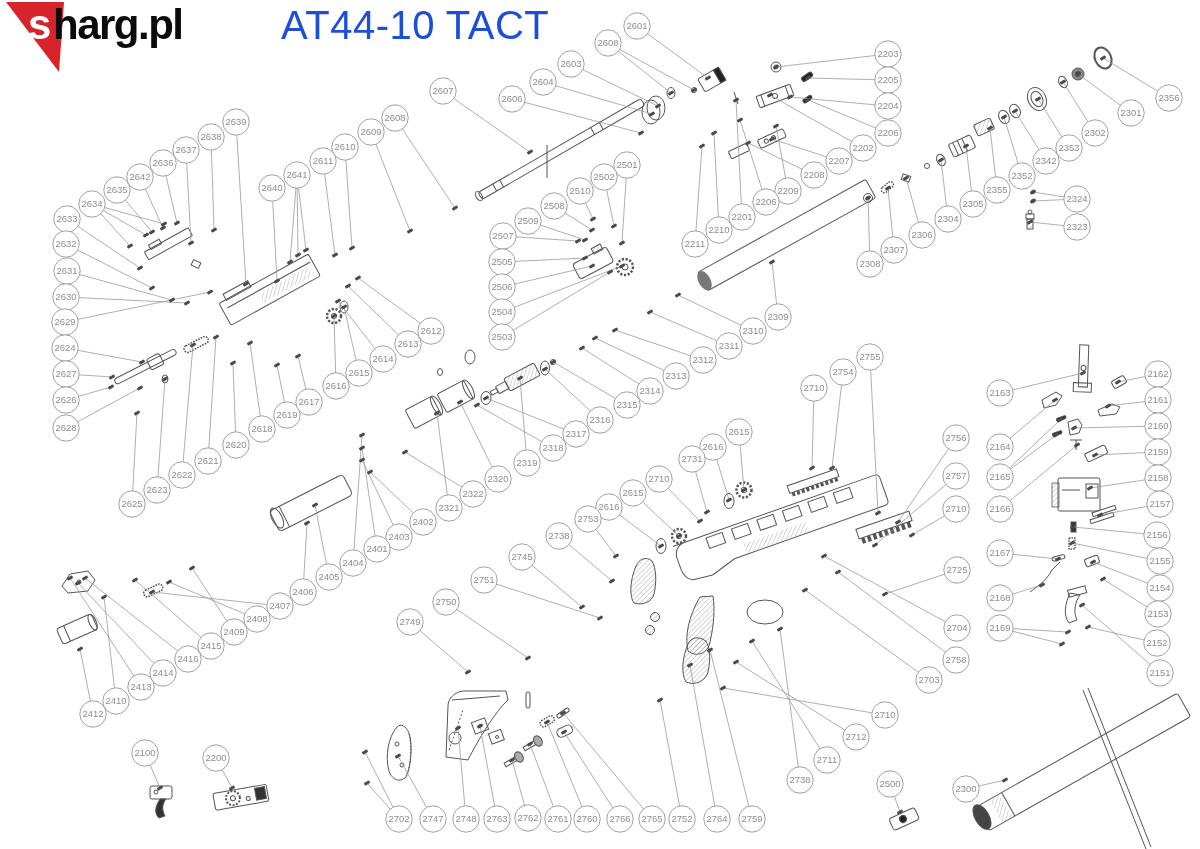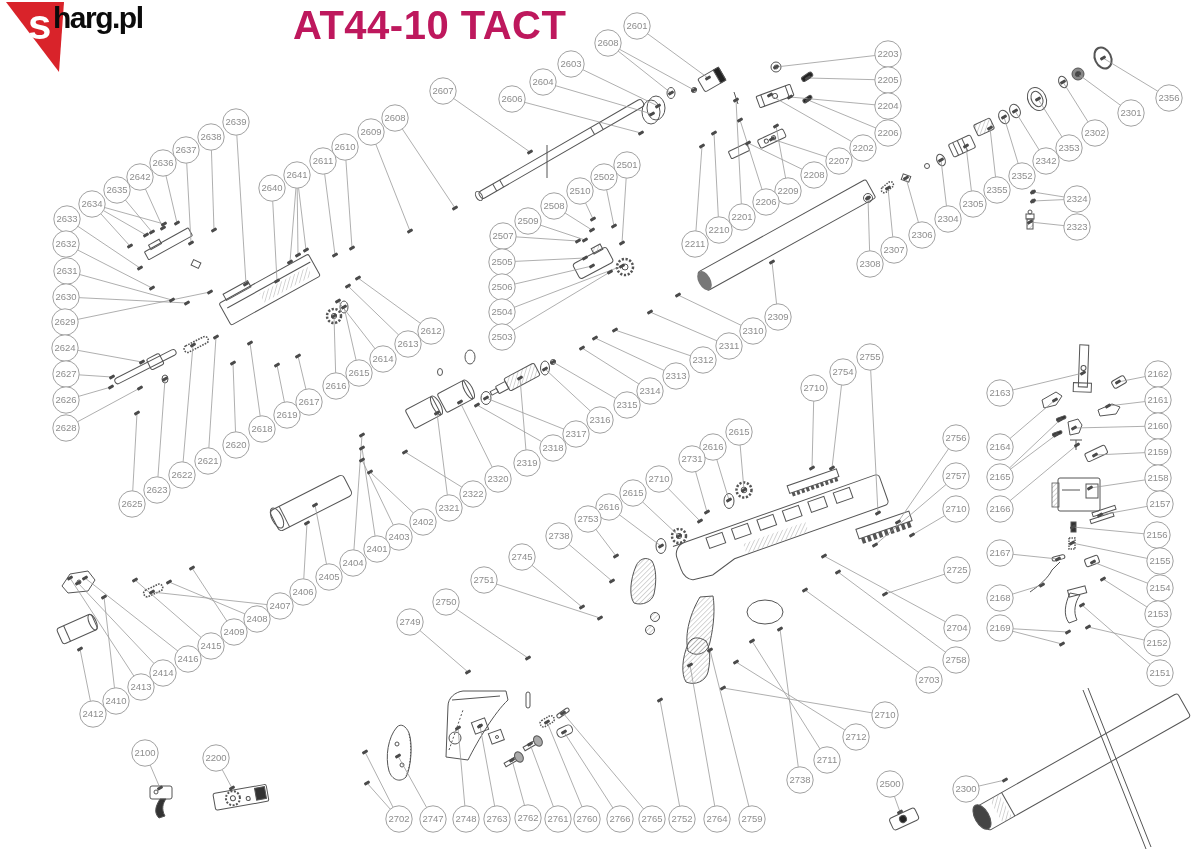--- a/index.html
+++ b/index.html
@@ -4,24 +4,24 @@
 <style>
   html,body{margin:0;padding:0;background:#fff;}
   body{width:1200px;height:849px;position:relative;overflow:hidden;
        font-family:"Liberation Sans",sans-serif;}
   #stage{position:absolute;left:0;top:0;width:1200px;height:849px;}
   svg#diagram{position:absolute;left:0;top:0;}
   .logo{position:absolute;left:2px;top:0;width:230px;height:82px;z-index:5;}
   .logo .tri{position:absolute;left:0;top:0;}
   .logo .s{position:absolute;left:26px;top:1px;font-size:42px;font-weight:bold;
            color:#fff;letter-spacing:-1.5px;}
-  .logo .rest{position:absolute;left:51px;top:1px;font-size:30px;font-weight:bold;
+  .logo .rest{position:absolute;left:51px;top:1px;font-size:42px;font-weight:bold;
            color:#0b0b0b;letter-spacing:-1.5px;}
-  .title{position:absolute;left:281px;top:3px;font-size:40px;font-weight:bold;
-         color:#be185d;letter-spacing:0.5px;z-index:5;margin-left:12px;}
+  .title{position:absolute;left:281px;top:3px;font-size:40px;font-weight:normal;
+         color:#1d4ed8;letter-spacing:0.5px;z-index:5;}
   #leaders line{stroke:#9b9b9b;stroke-width:0.8;}
   #glyphs rect{fill:#4a4a4a;stroke:none;}
   #callouts circle{fill:#ffffff;stroke:#a2a2a2;stroke-width:1;}
   #callouts text{fill:#8d8d8d;font-size:9.5px;text-anchor:middle;
                  font-family:"Liberation Sans",sans-serif;}
   #parts{stroke:#555;fill:none;stroke-width:1;}
 </style>
 </head>
 <body>
 

